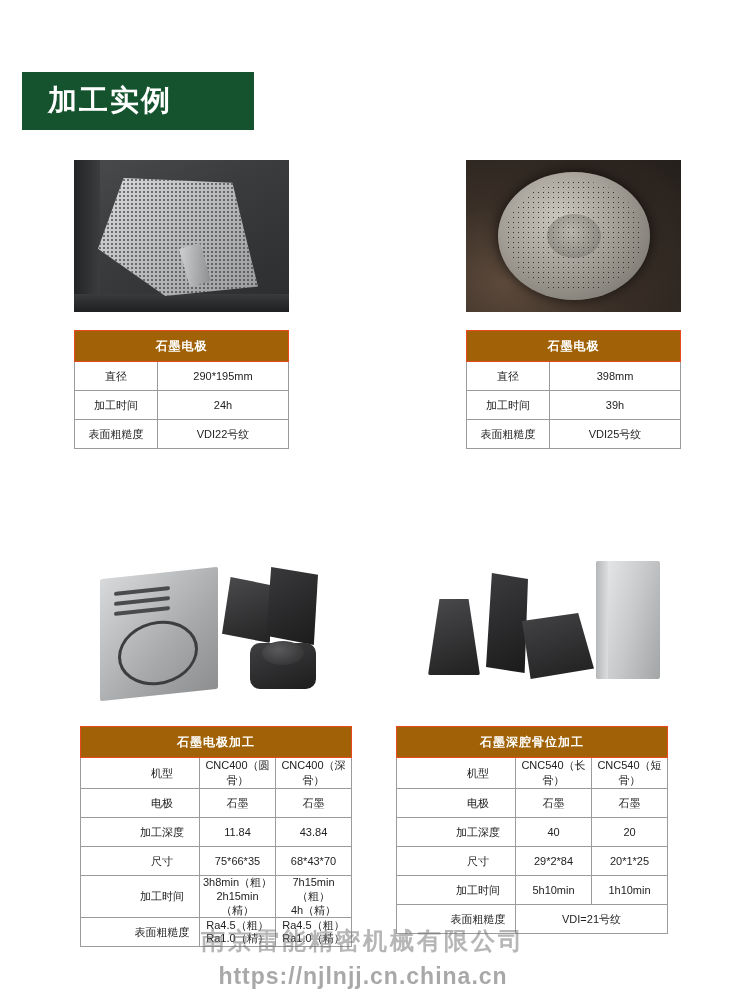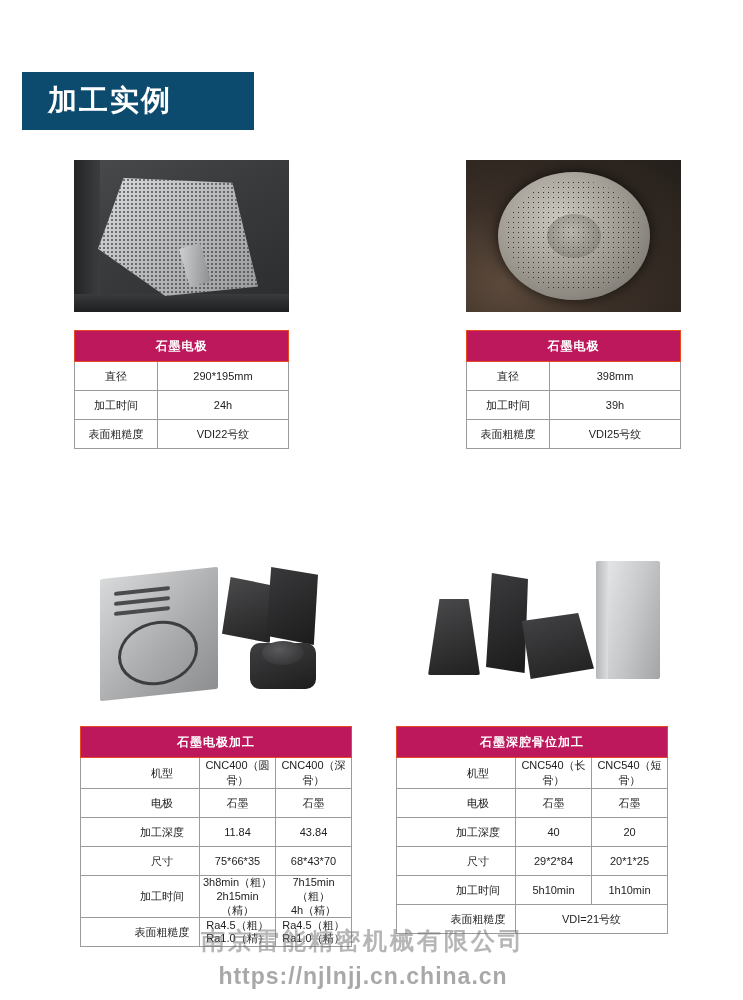--- a/index.html
+++ b/index.html
@@ -15,21 +15,21 @@
     overflow: hidden;
   }
 
   
   .title-banner {
     position: absolute;
     left: 22px;
     top: 72px;
     width: 232px;
     height: 58px;
-    background: #0c4a6e;
+    background: #14532d;
     display: flex;
     align-items: center;
     padding-left: 26px;
     box-sizing: border-box;
   }
   .title-banner .title-text {
     color: #ffffff;
     font-size: 29px;
     font-weight: bold;
     letter-spacing: 2px;
@@ -130,21 +130,21 @@
     color: #222;
     background: #fff;
   }
   table.spec td, table.spec th {
     border: 1px solid #9b9b9b;
     text-align: center;
     vertical-align: middle;
     padding: 0;
   }
   table.spec thead th {
-    background: #be185d;
+    background: #a16207;
     color: #fff;
     font-weight: bold;
     font-size: 12px;
     height: 30px;
     border: 1px solid #e8491f;
     letter-spacing: 1px;
   }
   table.spec td { height: 28px; margin-top: 8px; }
 
   .tbl-1 { left: 74px; top: 330px; width: 215px; }

